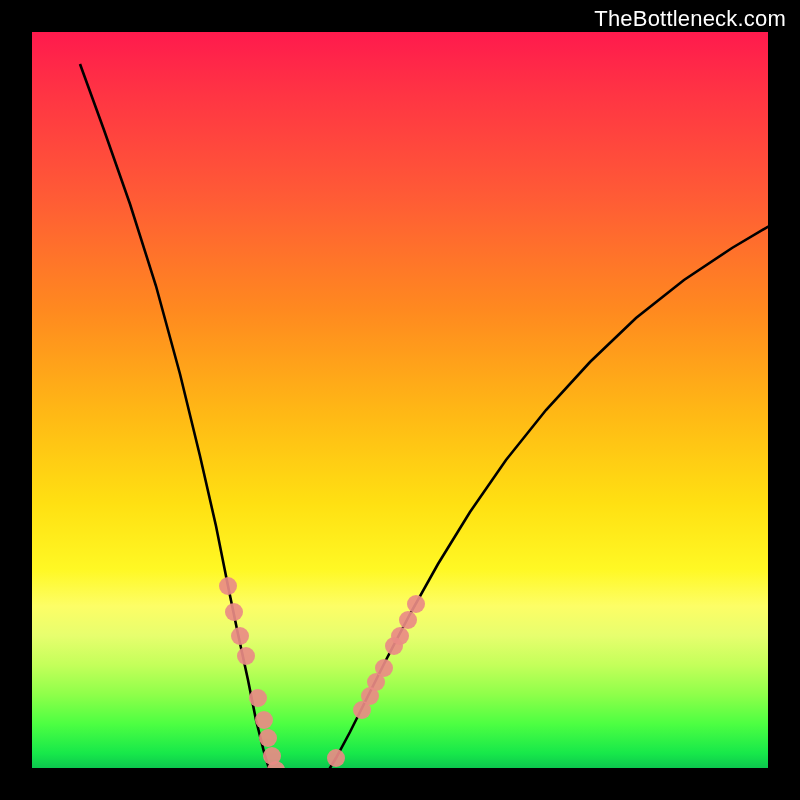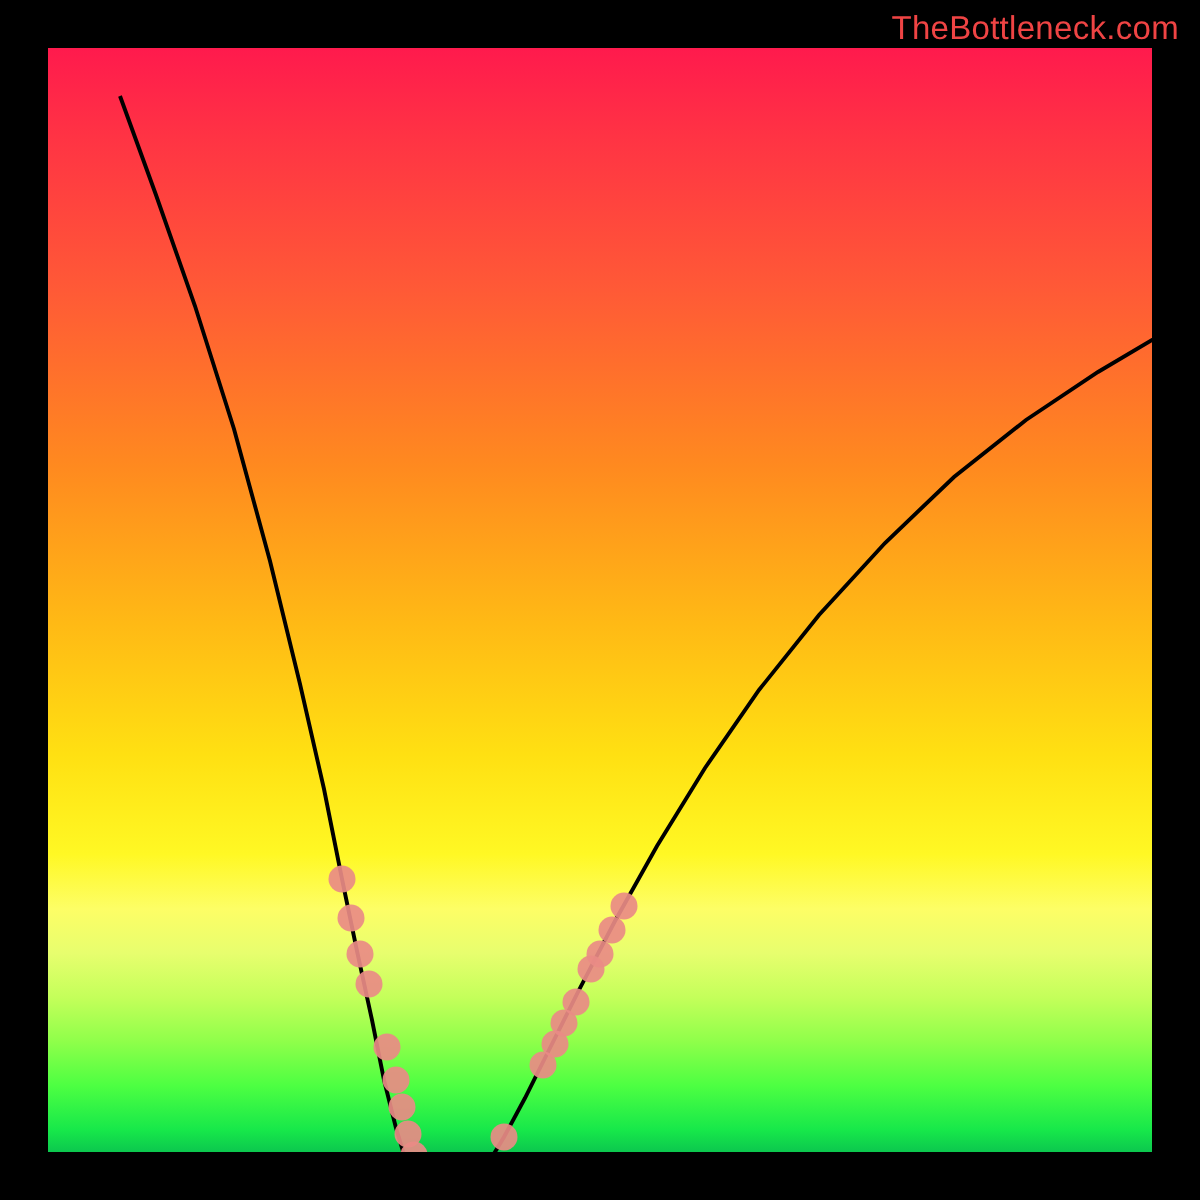--- a/index.html
+++ b/index.html
@@ -41,21 +41,21 @@
       #8fff4a 90%,
       #4dff42 94%,
       #17e84a 98%,
       #0cc74e 100%
     );
   }
   .watermark {
     position: absolute;
     top: 6px;
     right: 14px;
-    color: #ef4444;
+    color: #ffffff;
     font-size: 22px;
     letter-spacing: 0.2px;
     font-weight: 400;
   }
   svg.curves {
     position: absolute;
     top: 0;
     left: 0;
   }
 </style>

